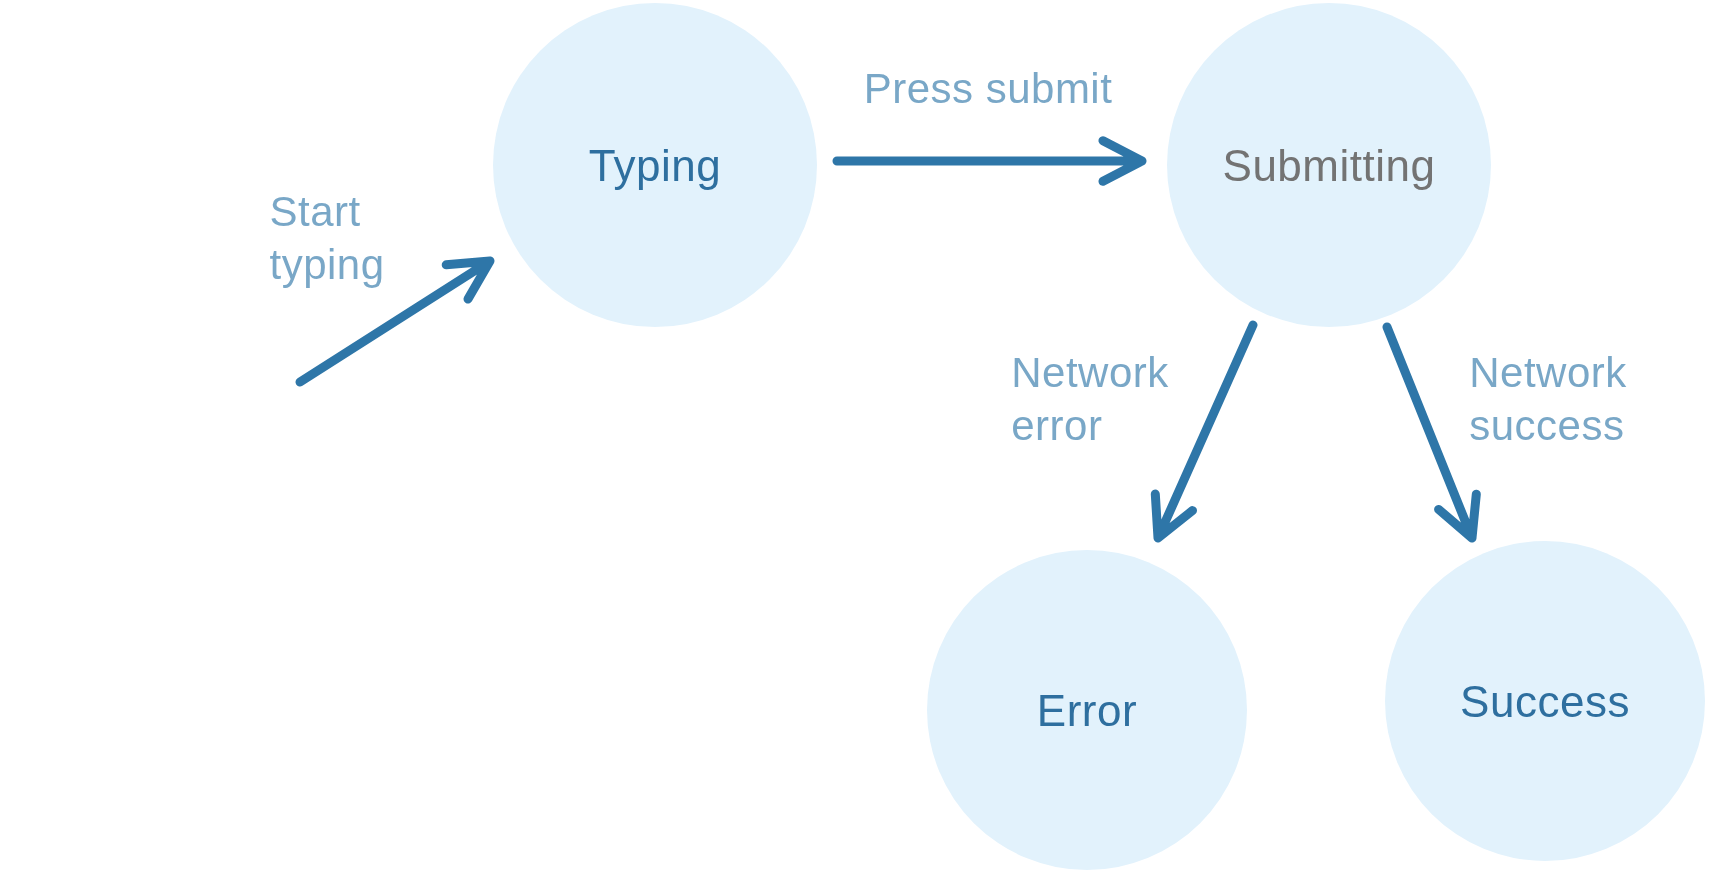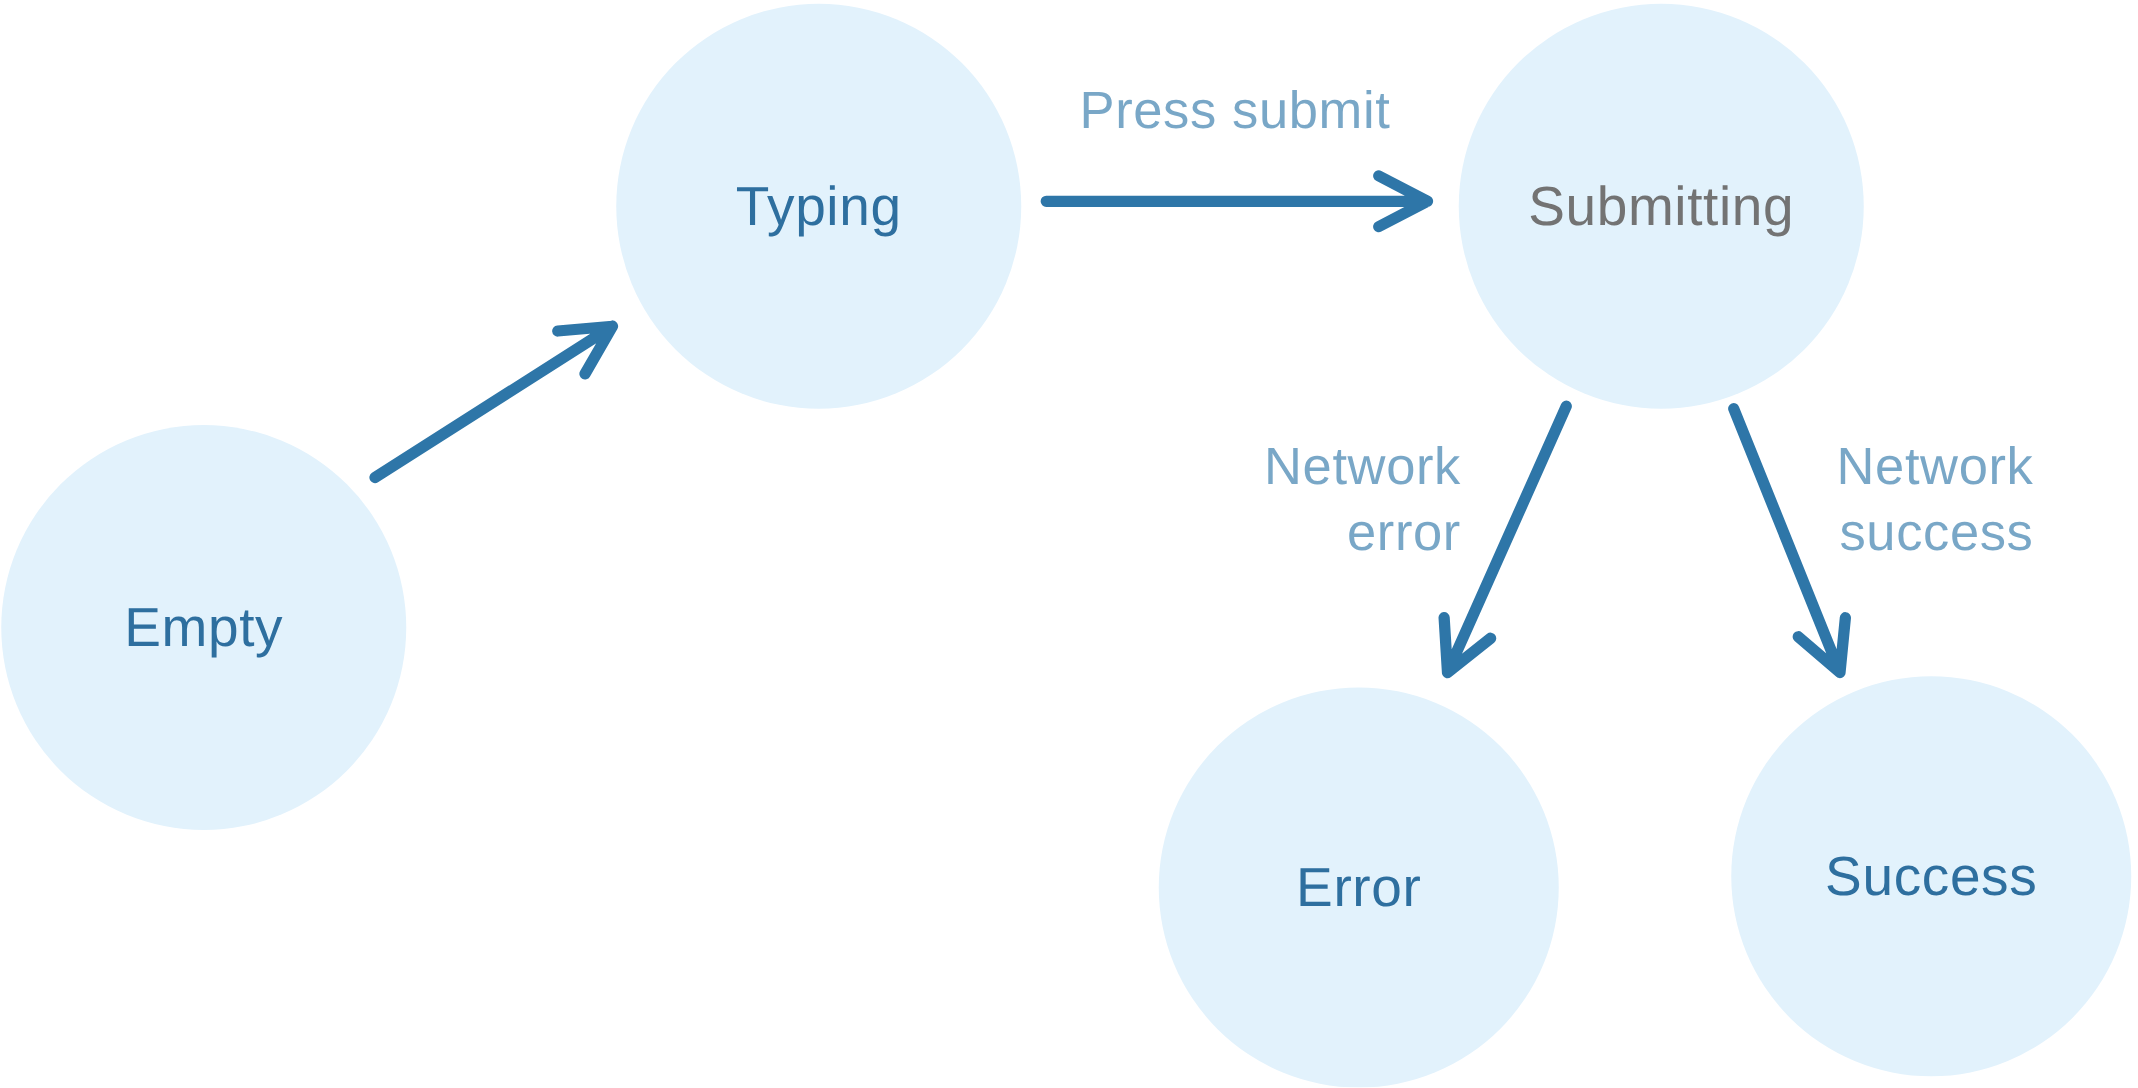--- a/index.html
+++ b/index.html
@@ -35,47 +35,46 @@
   .node span {
     transform: translateY(1px);
   }
   .edge-label {
     position: absolute;
     transform: translate(-50%, -50%);
     font-size: 42px;
     line-height: 53px;
     font-weight: 400;
     letter-spacing: 0.5px;
-    text-align: right;
+    text-align: left;
     white-space: pre-line;
   }
 </style>
 </head>
 <body style="background: rgb(255, 255, 255);">
 
 <div class="canvas" id="canvas">
   <svg id="edges" xmlns="http://www.w3.org/2000/svg" viewBox="0 0 1710 870">
       <path d="M 300 382 L 490 261 M 446.2 264.8 L 490 261 L 468.0 299.1" fill="none" stroke="#2e76a8" stroke-width="9" stroke-linecap="round" stroke-linejoin="round"></path>
       <path d="M 837 161 L 1142 161 M 1103.0 140.7 L 1142 161 L 1103.0 181.3" fill="none" stroke="#2e76a8" stroke-width="9" stroke-linecap="round" stroke-linejoin="round"></path>
       <path d="M 1253 325 L 1158 538 M 1192.5 510.6 L 1158 538 L 1155.3 494.1" fill="none" stroke="#2e76a8" stroke-width="9" stroke-linecap="round" stroke-linejoin="round"></path>
       <path d="M 1387 327 L 1472 538 M 1476.3 494.2 L 1472 538 L 1438.6 509.4" fill="none" stroke="#2e76a8" stroke-width="9" stroke-linecap="round" stroke-linejoin="round"></path>
     </svg>
-<div class="node" style="left: 1px; top: 340px; width: 324px; height: 324px; background: rgb(226, 242, 252); color: rgb(46, 111, 159);">
-      <span>Empty</span>
-    </div>
     <div class="node" style="left: 493px; top: 3px; width: 324px; height: 324px; background: rgb(226, 242, 252); color: rgb(46, 111, 159);">
       <span>Typing</span>
     </div>
     <div class="node" style="left: 1167px; top: 3px; width: 324px; height: 324px; background: rgb(226, 242, 252); color: #737373;">
       <span>Submitting</span>
     </div>
     <div class="node" style="left: 927px; top: 550px; width: 320px; height: 320px; background: rgb(226, 242, 252); color: rgb(46, 111, 159);">
       <span>Error</span>
     </div>
     <div class="node" style="left: 1385px; top: 541px; width: 320px; height: 320px; background: rgb(226, 242, 252); color: rgb(46, 111, 159);">
       <span>Success</span>
     </div>
+    <div class="edge-label" style="left: 327px; top: 238px; color: rgba(46, 118, 168, 0.64);">Start
+typing</div>
     <div class="edge-label" style="left: 988px; top: 88px; color: rgba(46, 118, 168, 0.64);">Press submit</div>
     <div class="edge-label" style="left: 1090px; top: 399px; color: rgba(46, 118, 168, 0.64);">Network
 error</div>
     <div class="edge-label" style="left: 1548px; top: 399px; color: rgba(46, 118, 168, 0.64);">Network
 success</div>
   </div>
 
 </body></html>

